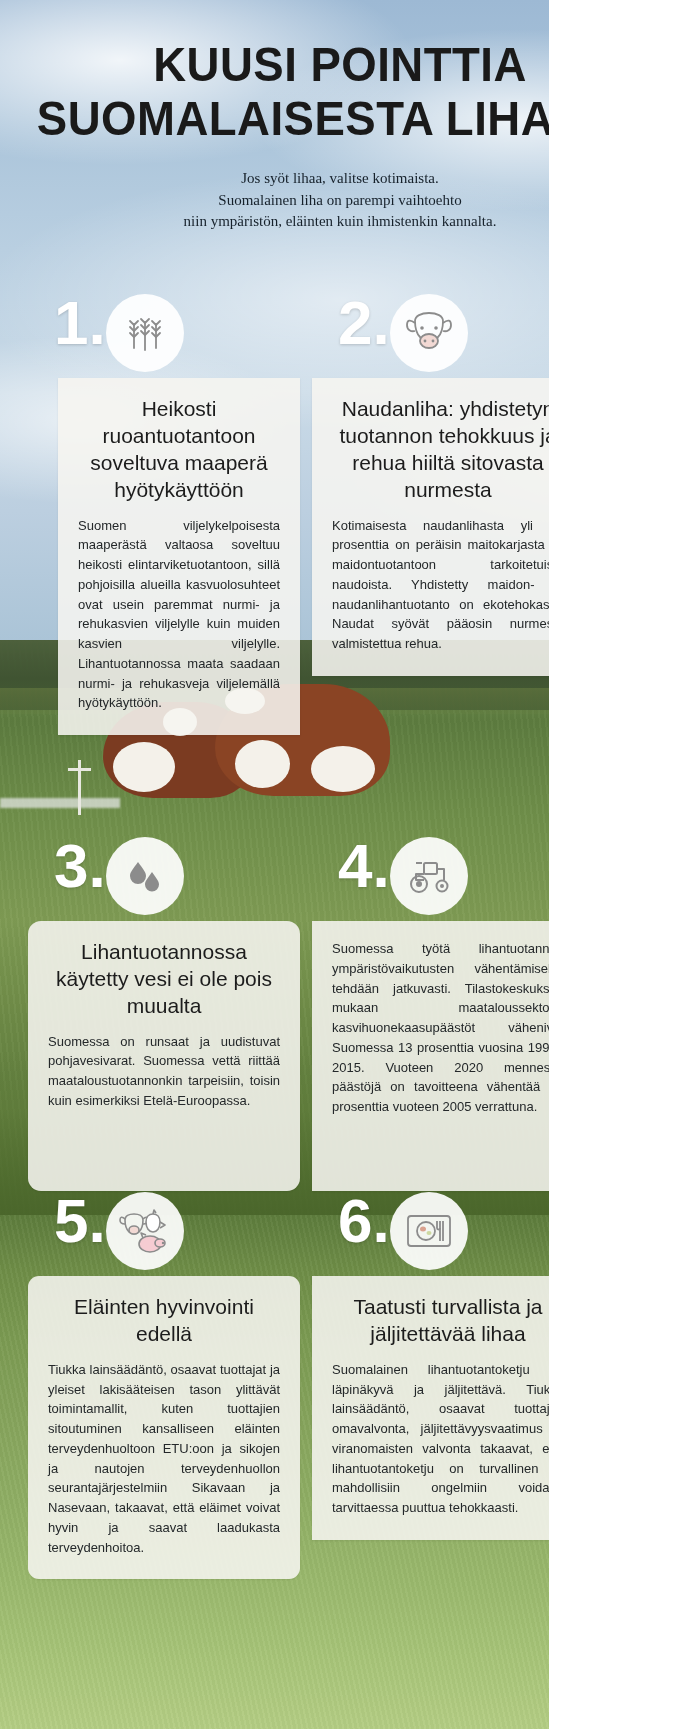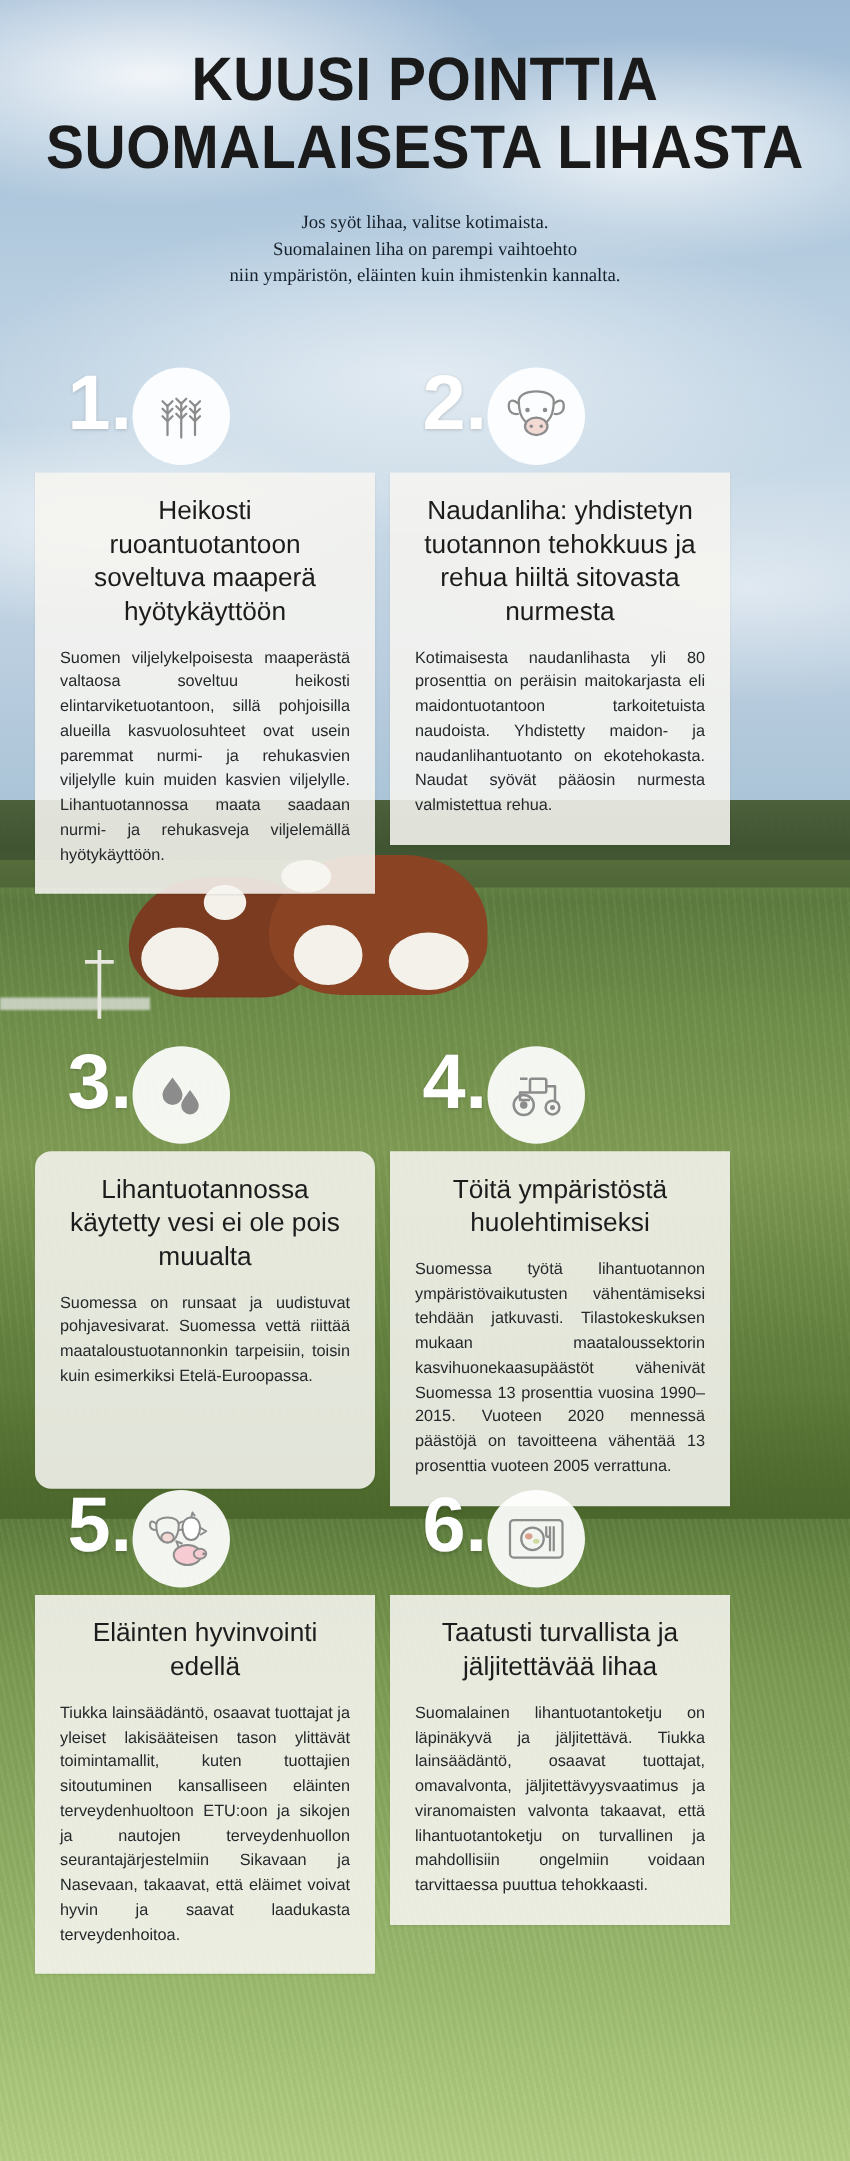--- a/index.html
+++ b/index.html
@@ -5,21 +5,21 @@
   * { box-sizing: border-box; }
   html, body {
     margin: 0; padding: 0;
     background: #ffffff;
   }
   body {
     font-family: "Liberation Sans", sans-serif;
   }
   .poster {
     position: relative;
-    width: 680px;
+    width: 549px;
     height: 1729px;
     overflow: hidden;
     background: #cfd9e2;
   }
 
   
   .bg-sky {
     position: absolute;
     left: 0; top: 0; width: 680px; height: 655px;
     background:
@@ -193,25 +193,25 @@
   }
 
   
   #point-1 { left: 28px;  top: 300px; }
   #point-2 { left: 312px; top: 300px; }
   #point-3 { left: 28px;  top: 843px; }
   #point-4 { left: 312px; top: 843px; }
   #point-5 { left: 28px;  top: 1198px; }
   #point-6 { left: 312px; top: 1198px; }
 
-  #point-1 .card { min-height: 270px; }
+  #point-1 .card { min-height: 270px; margin-left: 30px; }
   #point-2 .card { min-height: 270px; }
   #point-3 .card { min-height: 270px; border-radius: 13px; }
   #point-4 .card { min-height: 270px; }
-  #point-5 .card { min-height: 238px; }
+  #point-5 .card { min-height: 238px; border-radius: 11px; }
   #point-6 .card { min-height: 238px; }
 </style>
 </head>
 <body>
 
 <div class="poster">
 
   <div class="bg-sky"></div>
   <div class="bg-field"></div>
   <div class="bg-trees"></div>
@@ -321,21 +321,20 @@
               <circle cx="15" cy="29" r="8"></circle>
               <circle cx="38" cy="31" r="5.5"></circle>
               <circle cx="15" cy="29" r="3" fill="#8c8c8c" stroke="none"></circle>
               <circle cx="38" cy="31" r="2" fill="#8c8c8c" stroke="none"></circle>
               <path d="M12 8 h6"></path>
             </g>
           </svg>
         </div>
       </div>
       <div class="card">
-        <h3>Töitä ympäristöstä huolehtimiseksi</h3>
         <p>Suomessa työtä lihantuotannon ympäristövaikutusten vähentämiseksi tehdään jatkuvasti. Tilastokeskuksen mukaan maataloussektorin kasvihuonekaasupäästöt vähenivät Suomessa 13 prosenttia vuosina 1990–2015. Vuoteen 2020 mennessä päästöjä on tavoitteena vähentää 13 prosenttia vuoteen 2005 verrattuna.</p>
       </div>
     </div>
 
     <div class="point" id="point-5">
       <div class="badge-row">
         <div class="num">5.</div>
         <div class="circle">
           <svg width="52" height="46" viewBox="0 0 52 46">
             <g fill="none" stroke="#8c8c8c" stroke-width="1.6" stroke-linejoin="round">

